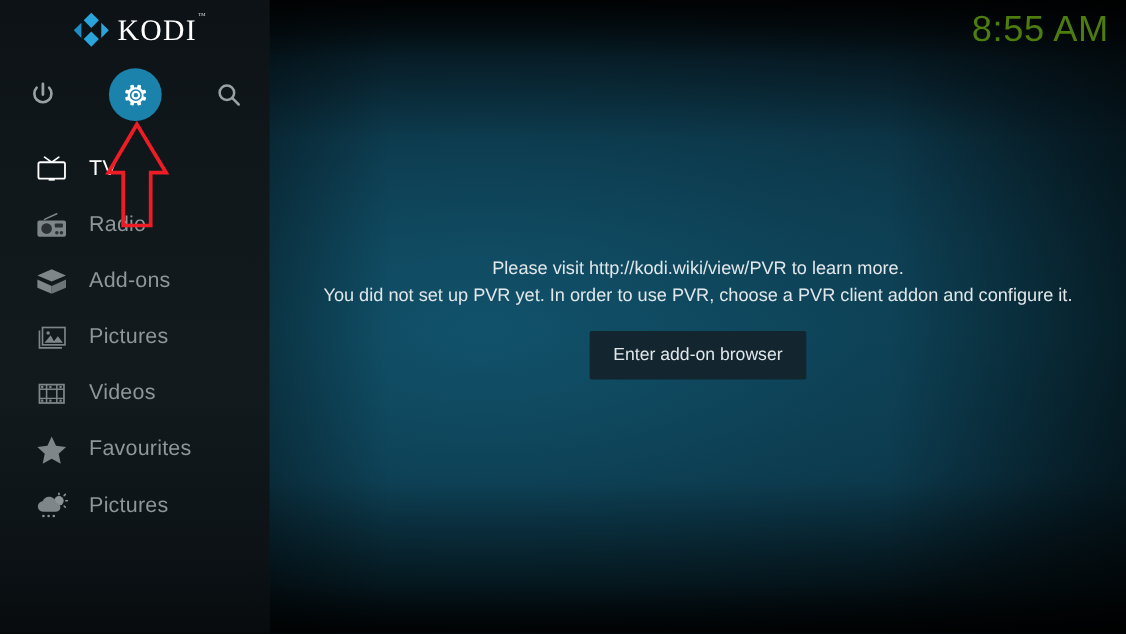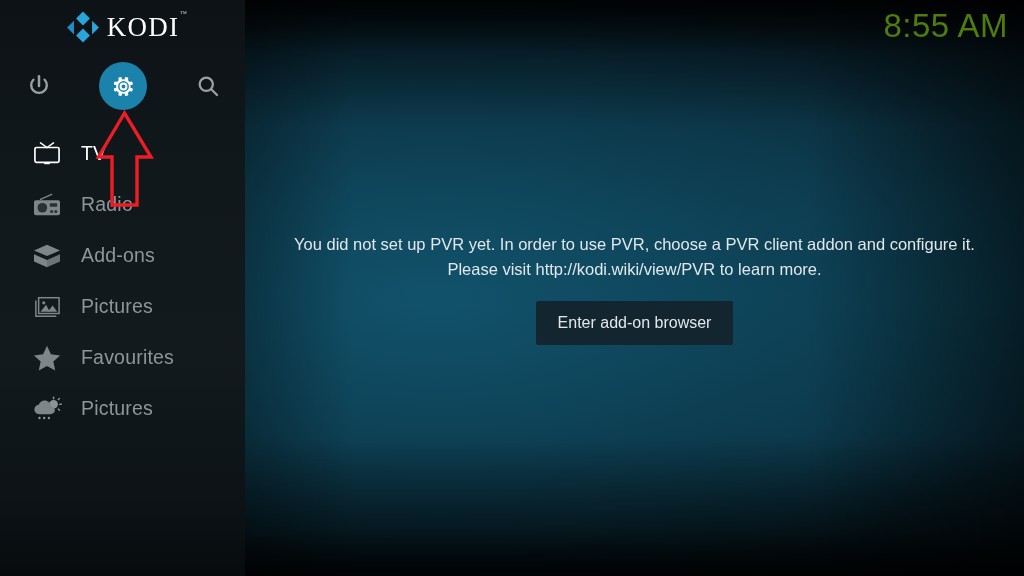--- a/index.html
+++ b/index.html
@@ -296,20 +296,38 @@
             <rect x="7" y="4" width="22" height="17" stroke="#7e8689" stroke-width="1.6" fill="none"></rect>
             <polyline points="4,7 4,24 26,24" stroke="#7e8689" stroke-width="1.6" fill="none"></polyline>
             <circle cx="12.5" cy="9.5" r="1.7" fill="#7e8689"></circle>
             <polygon points="9,19 15,11.5 19,19" fill="#7e8689"></polygon>
             <polygon points="17,19 22,12.5 27,19" fill="#7e8689"></polygon>
           </svg>
         </span>
         <span class="menu-label">Pictures</span>
       </div>
 
+      <div class="menu-item">
+        <span class="menu-ico">
+          <svg width="30" height="26" viewBox="0 0 32 28">
+            <rect x="4" y="5" width="24" height="18" stroke="#7e8689" stroke-width="1.7" fill="none"></rect>
+            <line x1="11" y1="5" x2="11" y2="23" stroke="#7e8689" stroke-width="1.5"></line>
+            <line x1="21" y1="5" x2="21" y2="23" stroke="#7e8689" stroke-width="1.5"></line>
+            <line x1="4" y1="9.5" x2="28" y2="9.5" stroke="#7e8689" stroke-width="1.4"></line>
+            <line x1="4" y1="18.5" x2="28" y2="18.5" stroke="#7e8689" stroke-width="1.4"></line>
+            <rect x="5.6" y="6.3" width="2.2" height="2.2" fill="#7e8689"></rect>
+            <rect x="13.6" y="6.3" width="2.2" height="2.2" fill="#7e8689"></rect>
+            <rect x="23.6" y="6.3" width="2.2" height="2.2" fill="#7e8689"></rect>
+            <rect x="5.6" y="19.6" width="2.2" height="2.2" fill="#7e8689"></rect>
+            <rect x="13.6" y="19.6" width="2.2" height="2.2" fill="#7e8689"></rect>
+            <rect x="23.6" y="19.6" width="2.2" height="2.2" fill="#7e8689"></rect>
+          </svg>
+        </span>
+        <span class="menu-label">Videos</span>
+      </div>
 
       <div class="menu-item">
         <span class="menu-ico">
           <svg width="30" height="28" viewBox="0 0 32 30">
             <polygon fill="#7e8689" points="16,2 20.2,11 30,12.2 22.8,18.8 24.8,28.4 16,23.5 7.2,28.4 9.2,18.8 2,12.2 11.8,11"></polygon>
           </svg>
         </span>
         <span class="menu-label">Favourites</span>
       </div>
 
@@ -332,22 +350,22 @@
           </svg>
         </span>
         <span class="menu-label">Pictures</span>
       </div>
 
     </div>
   </div>
 
   <div id="center">
     <div id="pvr-message">
+      <div>Please visit http://kodi.wiki/view/PVR to learn more.</div>
       <div>You did not set up PVR yet. In order to use PVR, choose a PVR client addon and configure it.</div>
-      <div>Please visit http://kodi.wiki/view/PVR to learn more.</div>
     </div>
     <div id="pvr-buttons">
       <button class="pvr-btn">Enter add-on browser</button>
     </div>
   </div>
 
   <svg id="arrow-annotation" viewBox="0 0 100 108">
     <polygon points="34.5,8 8.5,52 22,52 22,100 47,100 47,52 61,52" fill="none" stroke="#ee1c25" stroke-width="3.4" stroke-linejoin="miter"></polygon>
   </svg>
 

